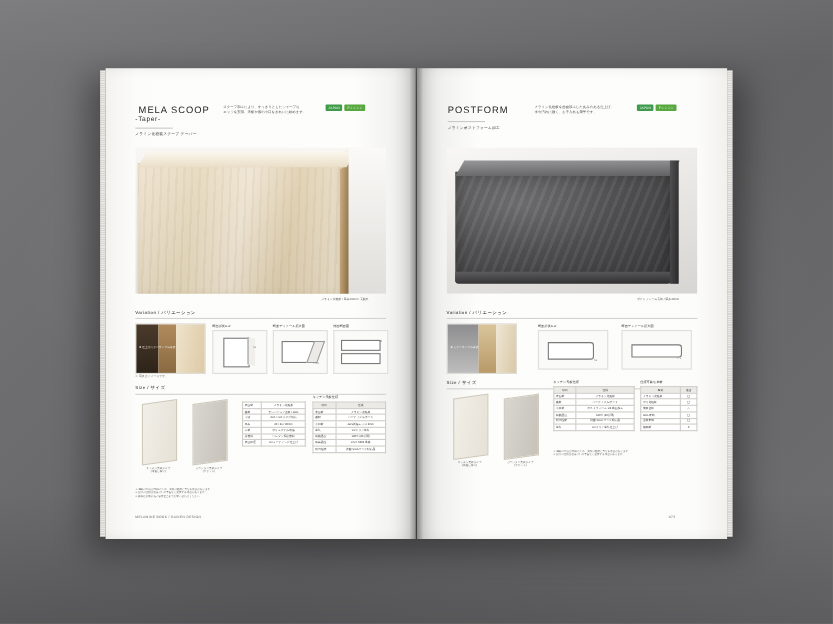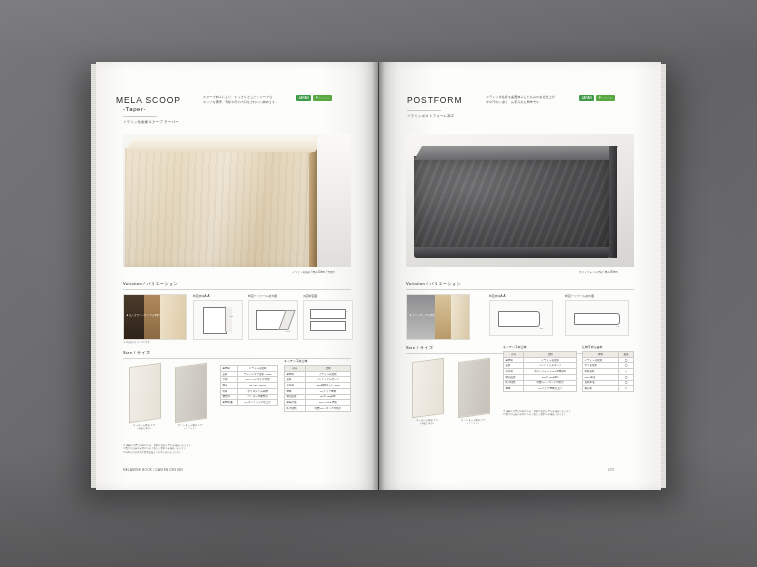--- a/index.html
+++ b/index.html
@@ -257,21 +257,21 @@
 
   <div id="book">
     <div class="book-shadow"></div>
 
     <div class="edge l"></div>
     <div class="edge r"></div>
 
     <div class="page left">
       <div class="pg-inner">
 
-        <div class="hdr-title" style="left:20px; top:33px;">MELA SCOOP</div>
+        <div class="hdr-title" style="left:30px; top:33px;">MELA SCOOP</div>
         <div class="hdr-sub" style="left:27px; top:44px;">-Taper-</div>
         <div class="hdr-rule" style="left:27px; top:54px; width:34px;"></div>
         <div class="hdr-jp" style="left:27px; top:58px;">メラミン化粧板スクープ テーパー</div>
 
         <div class="hdr-desc" style="left:107px; top:33px; width:78px;">スクープ加工により、すっきりとしたシャープな
 エッジを実現。天板や扉の小口をきれいに納めます。</div>
 
         <div class="badge-row" style="left:200px; top:33px;">
           <span class="badge green">JAPAN</span>
           <span class="badge green2">F☆☆☆☆</span>

